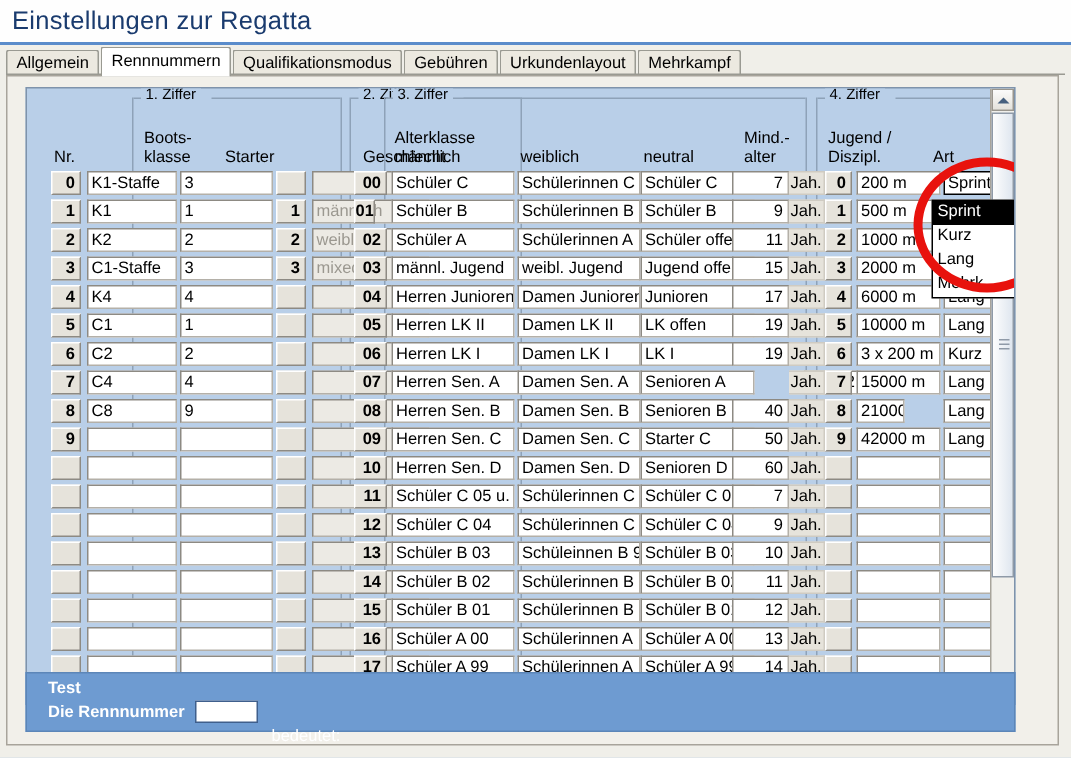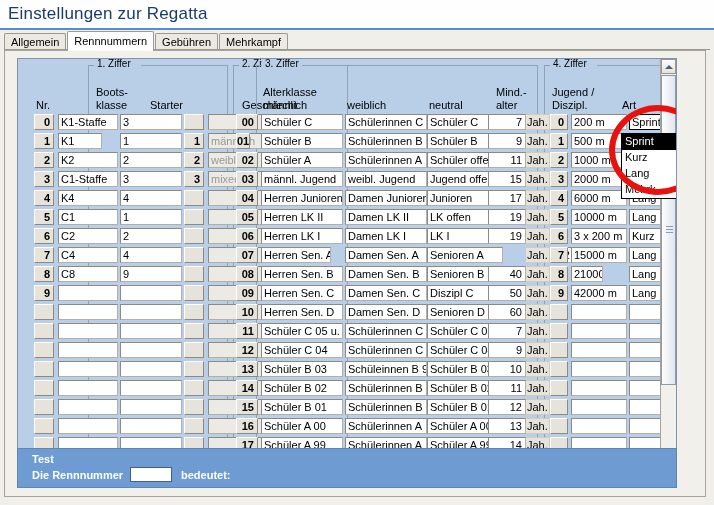--- a/index.html
+++ b/index.html
@@ -158,35 +158,37 @@
   .testbar{
     position:absolute;left:12px;bottom:8px;width:660px;height:40px;
     background:#6e9bd1;border:1px solid #5c86b8;box-sizing:border-box;
   }
   .testbar .t1{position:absolute;left:14px;top:4px;font-size:11px;font-weight:bold;color:#fff;}
   .testbar .t2{position:absolute;left:14px;top:20px;font-size:11px;font-weight:bold;color:#fff;}
   .testbar .tinput{
     position:absolute;left:112px;top:18px;width:42px;height:15px;
     background:#fff;border:1px solid #3f5f8c;box-sizing:border-box;
   }
-  .testbar .t3{position:absolute;left:163px;top:20px;font-size:11px;font-weight:bold;color:#fff;}
+  .testbar .t3{position:absolute;left:163px;top:36px;font-size:11px;font-weight:normal;color:#fff;}
 </style>
 </head>
 <body>
 
 <div class="window">
 
   <div class="titlebar">
     <span class="title">Einstellungen zur Regatta</span>
   </div>
 
   <div class="tabstrip" id="tabbar">
       <div class="tab">Allgemein</div>
       <div class="tab active">Rennnummern</div>
+      <div class="tab">Qualifikationsmodus</div>
       <div class="tab">Gebühren</div>
+      <div class="tab">Urkundenlayout</div>
       <div class="tab">Mehrkampf</div>
     </div>
   <div class="tabline"></div>
 
   <div class="panel">
 
     <div class="gridarea">
 
       <div class="grp" style="left:70px;top:6px;width:140px;height:403px;">
         <div class="topleft" style="left:0;width:6px;"></div>
@@ -239,21 +241,21 @@
             <div class="cell" style="left: 409px; width: 76px;">Schüler C</div>
             <div class="cell right" style="left: 470px; width: 38px;">7</div>
             <div class="unit" style="left: 508px; width: 24px;">Jah.</div>
             <div class="num" style="left: 532px; width: 18px;">0</div>
             <div class="cell" style="left: 553px; width: 56px;">200 m</div>
             <div class="combo" style="left: 611px; width: 50px; border: 1px solid rgb(0, 0, 0);">Sprint</div>
             <div class="arrow hl" style="left: 648px; width: 14px; top: 2px;"></div>
           </div>
           <div class="row" style="top: 19px; position: absolute; left: 0px; right: 0px;">
             <div class="num" style="left: 16px; width: 20px;">1</div>
-            <div class="cell" style="left: 40px; width: 44px;">K1</div>
+            <div class="cell" style="left: 40px; width: 60px;">K1</div>
             <div class="cell" style="left: 102px; width: 62px;">1</div>
             <div class="num" style="left: 166px; width: 20px;">1</div>
             <div class="combo dis" style="left: 190px; width: 78px;">männlich</div>
             <div class="arrow dis" style="left: 254px; width: 14px; top: 2px;"></div>
             <div class="num" style="left: 218px; width: 14px;">01</div>
             <div class="cell" style="left: 243px; width: 82px;">Schüler B</div>
             <div class="cell" style="left: 327px; width: 82px;">Schülerinnen B</div>
             <div class="cell" style="left: 409px; width: 76px;">Schüler B</div>
             <div class="cell right" style="left: 470px; width: 38px;">9</div>
             <div class="unit" style="left: 508px; width: 24px;">Jah.</div>
@@ -353,21 +355,21 @@
             <div class="arrow" style="left: 648px; width: 14px; top: 2px;"></div>
           </div>
           <div class="row" style="top: 133px; position: absolute; left: 0px; right: 0px;">
             <div class="num" style="left: 16px; width: 20px;">7</div>
             <div class="cell" style="left: 40px; width: 60px;">C4</div>
             <div class="cell" style="left: 102px; width: 62px;">4</div>
             <div class="num" style="left: 166px; width: 20px;"></div>
             <div class="combo dis" style="left: 190px; width: 78px;"></div>
             <div class="arrow dis" style="left: 254px; width: 14px; top: 2px;"></div>
             <div class="num" style="left: 218px; width: 22px;">07</div>
-            <div class="cell" style="left: 243px; width: 70px;">Herren Sen. A</div>
+            <div class="cell" style="left: 243px; width: 88px;">Herren Sen. A</div>
             <div class="cell" style="left: 327px; width: 82px;">Damen Sen. A</div>
             <div class="cell" style="left: 409px; width: 76px;">Senioren A</div>
             <div class="cell right" style="left: 470px; width: 38px; margin-left: 48px;">32</div>
             <div class="unit" style="left: 508px; width: 24px;">Jah.</div>
             <div class="num" style="left: 532px; width: 18px;">7</div>
             <div class="cell" style="left: 553px; width: 56px;">15000 m</div>
             <div class="combo" style="left: 611px; width: 50px;">Lang</div>
             <div class="arrow" style="left: 648px; width: 14px; top: 2px;"></div>
           </div>
           <div class="row" style="top: 152px; position: absolute; left: 0px; right: 0px;">
@@ -391,21 +393,21 @@
           <div class="row" style="top: 171px; position: absolute; left: 0px; right: 0px;">
             <div class="num" style="left: 16px; width: 20px;">9</div>
             <div class="cell" style="left: 40px; width: 60px;"></div>
             <div class="cell" style="left: 102px; width: 62px;"></div>
             <div class="num" style="left: 166px; width: 20px;"></div>
             <div class="combo dis" style="left: 190px; width: 78px;"></div>
             <div class="arrow dis" style="left: 254px; width: 14px; top: 2px;"></div>
             <div class="num" style="left: 218px; width: 22px;">09</div>
             <div class="cell" style="left: 243px; width: 82px;">Herren Sen. C</div>
             <div class="cell" style="left: 327px; width: 82px;">Damen Sen. C</div>
-            <div class="cell" style="left: 409px; width: 76px;">Diszipl C</div>
+            <div class="cell" style="left: 409px; width: 76px;">Starter C</div>
             <div class="cell right" style="left: 470px; width: 38px;">50</div>
             <div class="unit" style="left: 508px; width: 24px;">Jah.</div>
             <div class="num" style="left: 532px; width: 18px;">9</div>
             <div class="cell" style="left: 553px; width: 56px;">42000 m</div>
             <div class="combo" style="left: 611px; width: 50px;">Lang</div>
             <div class="arrow" style="left: 648px; width: 14px; top: 2px;"></div>
           </div>
           <div class="row" style="top: 190px; position: absolute; left: 0px; right: 0px;">
             <div class="num" style="left: 16px; width: 20px;"></div>
             <div class="cell" style="left: 40px; width: 60px;"></div>

